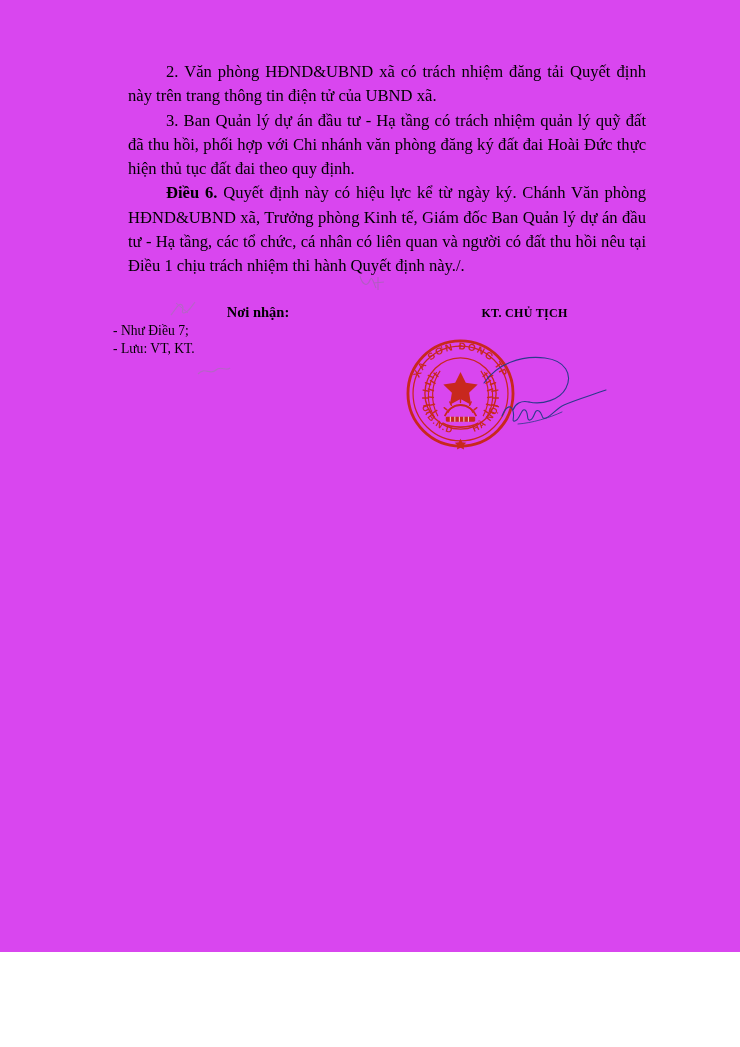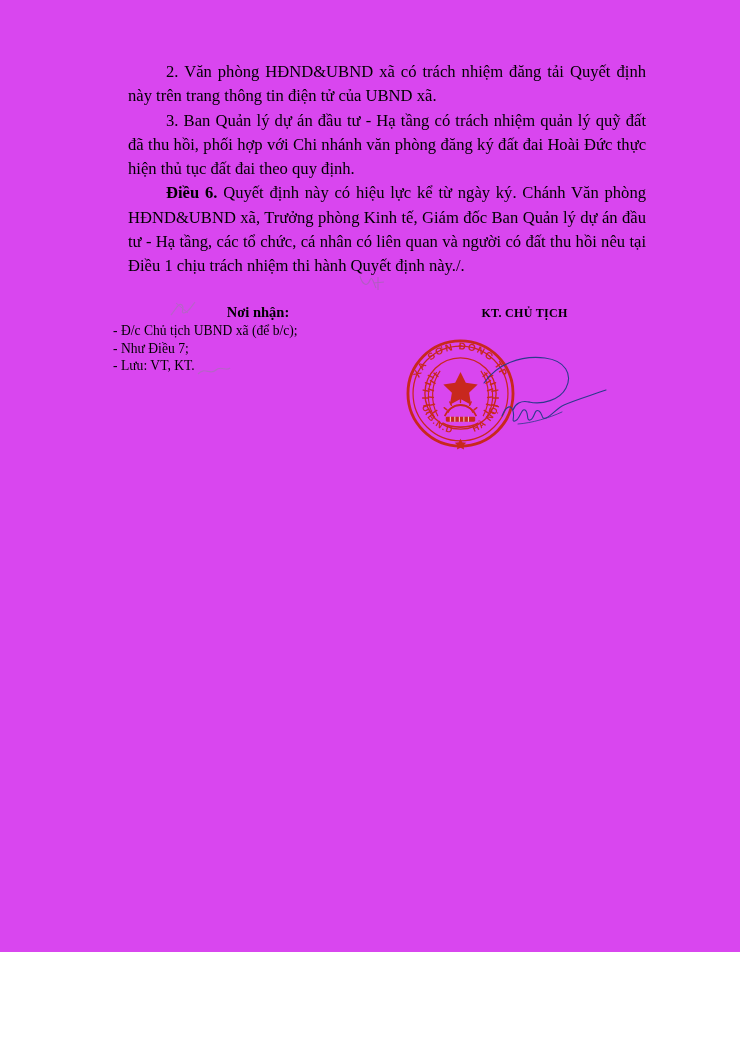--- a/index.html
+++ b/index.html
@@ -131,21 +131,20 @@
   </div>
 
   <svg class="pencil pencil-end" width="34" height="22" viewBox="0 0 34 22">
     <path d="M2 4 C4 12, 9 16, 12 8 C14 3, 16 12, 18 16" fill="none" stroke="#7c7c86" stroke-width="1.1"></path>
     <path d="M20 5 L20 18 M16 11 L26 10" fill="none" stroke="#7c7c86" stroke-width="1.1"></path>
   </svg>
 
   <div class="recipients">
     <p class="recipients-title">Nơi nhận:</p>
     <ul class="recipients-list">
-      <li>- Đ/c Chủ tịch UBND xã (để b/c);</li>
       <li>- Như Điều 7;</li>
       <li>- Lưu: VT, KT.</li>
     </ul>
   </div>
 
   <svg class="pencil pencil-nn" width="30" height="20" viewBox="0 0 30 20">
     <path d="M3 16 C8 10, 11 3, 14 6 C17 9, 12 14, 16 14 C20 14, 24 7, 27 3" fill="none" stroke="#8a8a94" stroke-width="1.2"></path>
     <path d="M8 4 L20 14" fill="none" stroke="#8a8a94" stroke-width="1"></path>
   </svg>
 

